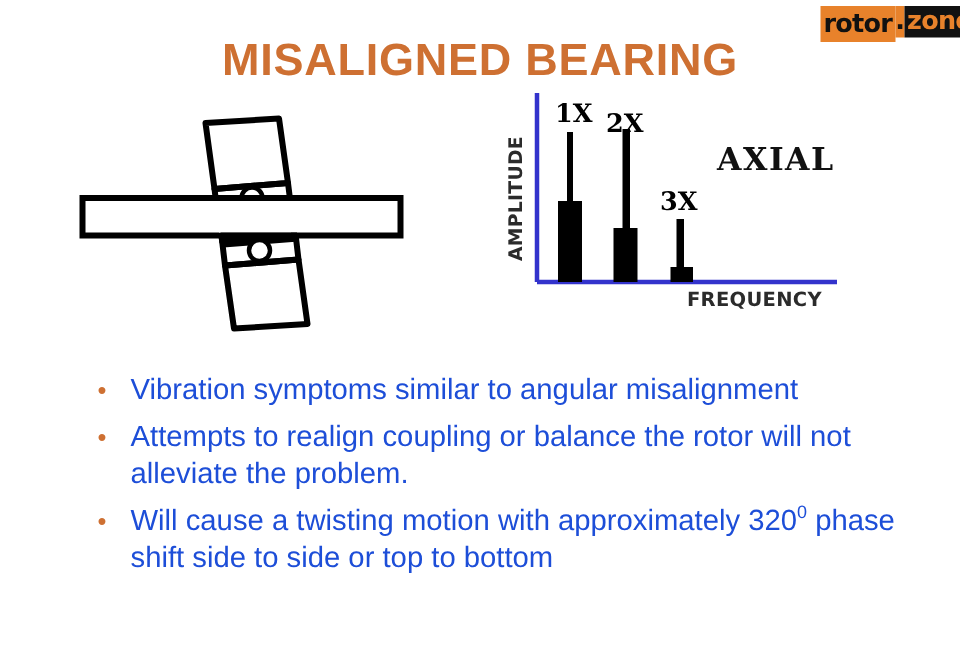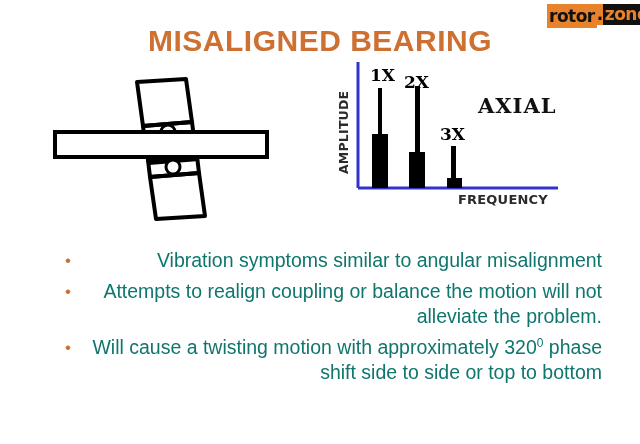--- a/index.html
+++ b/index.html
@@ -101,25 +101,24 @@
     flex: 0 0 auto;
     width: 22px;
     color: #CE7032;
     font-size: 17px;
     line-height: 25px;
     text-align: left;
     padding-left: 3px;
   }
   .bullet-text {
     flex: 1 1 auto;
-    color: #0f766e;
+    color: #1d4ed8;
     font-size: 19.5px;
     line-height: 25px;
     font-family: "Liberation Sans", sans-serif;
-    text-align: right;
   }
   .sup0 {
     font-size: 12px;
     vertical-align: super;
     line-height: 0;
   }
 </style>
 </head>
 <body>
 
@@ -196,21 +195,21 @@
 
 <div id="bullet-list">
 
   <div class="bullet-row">
     <div class="bullet-dot">•</div>
     <div class="bullet-text">Vibration symptoms similar to angular misalignment</div>
   </div>
 
   <div class="bullet-row">
     <div class="bullet-dot">•</div>
-    <div class="bullet-text">Attempts to realign coupling or balance the motion will not alleviate the problem.</div>
+    <div class="bullet-text">Attempts to realign coupling or balance the rotor will not alleviate the problem.</div>
   </div>
 
   <div class="bullet-row">
     <div class="bullet-dot">•</div>
     <div class="bullet-text"><span>Will cause a twisting motion with approximately 320</span><span class="sup0">0</span><span> phase shift side to side or top to bottom</span></div>
   </div>
 
 </div>
 
 </body></html>

